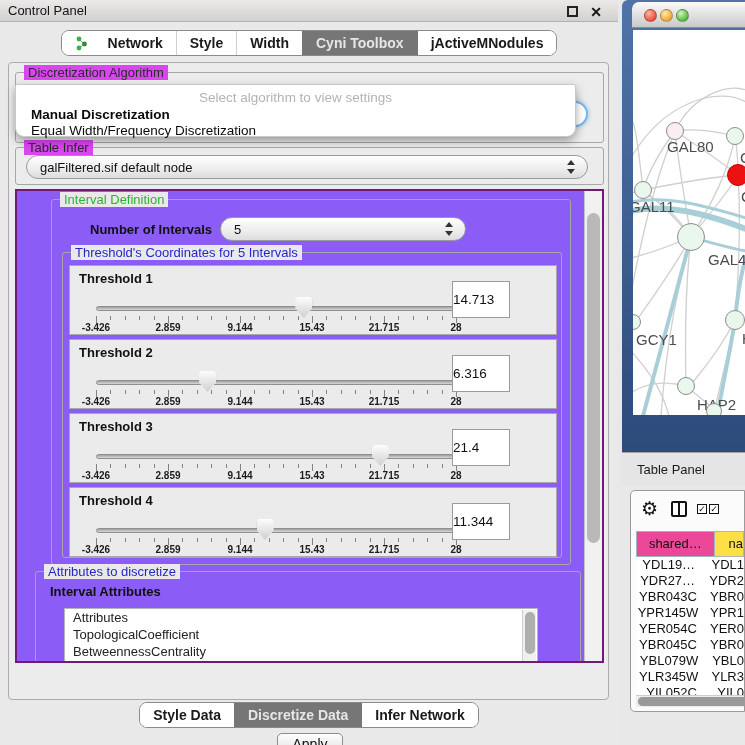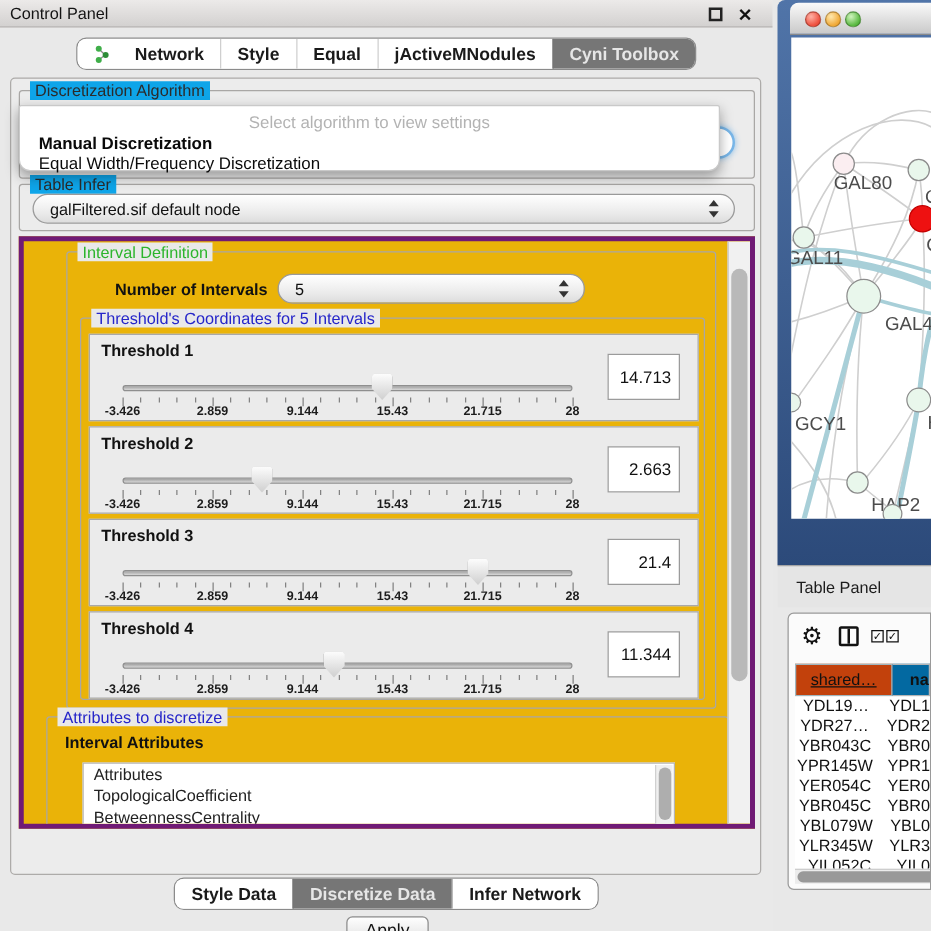--- a/index.html
+++ b/index.html
@@ -23,21 +23,21 @@
   .tabgroup .tab.selected { background:#767676; color:#e6e6e6; border-left-color:#767676; }
   .tabgroup .tab.selected + .tab { border-left-color:#767676; }
   #top-tabbar { left:0; top:30px; width:618px; text-align:center; }
   #bottom-tabbar { left:0; top:702px; width:618px; text-align:center; }
 
   
   #outer-panel { left:8px; top:62px; width:601px; height:638px; background:#ececec;
     border:1px solid #adaba9; border-radius:4px; }
 
   .groupbox { position:absolute; border:1px solid #a9a7a5; border-radius:3px; }
-  .grouptitle { position:absolute; top:-8px; left:8px; background:#0ea5e9; padding:0 4px;
+  .grouptitle { position:absolute; top:-8px; left:8px; background:#d946ef; padding:0 4px;
     font-size:13px; line-height:15px; white-space:nowrap; }
   .t-dark { color:#2b2b2b; }
   .t-green { color:#2cb52c; }
   .t-blue { color:#2626c9; }
 
   
   .combo { position:absolute; background:linear-gradient(#ffffff,#e9e9e9 70%,#dcdcdc);
     border:1px solid #9a9a9a; border-radius:13px; font-size:13px; color:#111; }
   .combo .cv { position:absolute; left:13px; top:0; bottom:0; display:flex; align-items:center; }
   .spinner { position:absolute; right:12px; top:50%; transform:translateY(-50%); width:9px; height:14px; }
@@ -53,21 +53,21 @@
     border:1px solid #c9c9c9; border-radius:2px 2px 9px 9px; box-shadow:0 4px 10px rgba(0,0,0,0.35); z-index:30; }
   #popup-placeholder { left:0; right:0; top:5px; text-align:center; font-size:13.5px; color:#b3b3b3; }
   .popup-item { position:absolute; left:3px; right:3px; padding-left:12px; font-size:13.5px; color:#0a0a0a; line-height:16px; }
   .popup-item.first { top:22px; font-weight:bold; }
   .popup-item.second { top:38px; }
 
   #tabledata-group { left:6px; top:84px; width:589px; height:38px; }
   #tabledata-combo { left:10px; top:7px; width:562px; height:24px; border-radius:12px; }
 
   
-  #scroll-area { left:6px; top:126px; width:589px; height:474px; border:4px solid #701a75; background:#eab308; overflow:hidden; }
+  #scroll-area { left:6px; top:126px; width:589px; height:474px; border:2px solid #701a75; background:#8b5cf6; overflow:hidden; }
   #v-scrollbar { right:0; top:0; width:18px; height:100%; background:#f1f1f1; border-left:1px solid #c4c4c4; }
   #v-thumb { left:2px; top:22px; width:13px; height:330px; background:#b9b9b9; border-radius:7px; }
 
   #interval-group { left:34px; top:8px; width:520px; height:366px; }
   .grouptitle.in-scroll { background:#e9e9e9; }
   #noi-label { left:38px; top:22px; font-size:13px; font-weight:bold; color:#111; }
   #noi-combo { left:168px; top:17px; width:246px; height:24px; border-radius:12px; }
 
   #thr-group { left:10px; top:52px; width:500px; height:306px; }
 
@@ -75,22 +75,22 @@
   .thr-label { position:absolute; left:9px; top:5px; font-size:13px; font-weight:bold; color:#111; }
   .thr-track { position:absolute; left:26px; top:40px; width:360px; height:5px; border-radius:3px;
     background:linear-gradient(#9f9f9f,#d8d8d8); border:1px solid #8f8f8f; }
   .thr-thumb { position:absolute; top:31px; width:17px; height:21px;
     background:linear-gradient(#fdfdfd,#cfcfcf); clip-path:polygon(12% 0,88% 0,100% 12%,100% 55%,50% 100%,0 55%,0 12%);
     filter:drop-shadow(0 0 1px #777); }
   .tick { position:absolute; width:1px; background:#828282; }
   .tick.major { top:50px; height:7px; }
   .tick.minor { top:50px; height:4px; }
   .tick-label { position:absolute; top:56px; transform:translateX(-50%); font-size:10px; font-weight:bold; color:#1c1c1c; }
-  .thr-value { position:absolute; left:414px; top:15px; width:58px; height:37px; background:#fff;
-    border:1px solid #9b9b9b; font-size:13.5px; color:#111; text-align:right; line-height:35px; padding-right:6px; }
+  .thr-value { position:absolute; left:382px; top:15px; width:58px; height:37px; background:#fff;
+    border:1px solid #9b9b9b; font-size:13.5px; color:#111; text-align:left; line-height:35px; padding-right:22px; }
 
   #attr-group { left:18px; top:380px; width:546px; height:110px; }
   #attr-subtitle { left:14px; top:12px; font-size:13px; font-weight:bold; color:#111; }
   #attr-list { left:28px; top:36px; width:474px; height:70px; background:#fff; border:1px solid #b5b5b5; overflow:hidden; }
   .attr-item { font-size:13px; color:#222; line-height:16px; padding:1px 0 0 8px; white-space:nowrap; }
   #attr-scrollbar { position:absolute; right:1px; top:1px; width:14px; height:66px; background:#f0f0f0; border-left:1px solid #d0d0d0; }
   #attr-thumb { position:absolute; left:2px; top:2px; width:10px; height:42px; background:#aeaeae; border-radius:5px; }
 
   #apply-button { left:268px; top:670px; width:66px; height:23px; border:1px solid #8d8d8d; border-radius:5px;
     background:linear-gradient(#fefefe,#dedede); font-size:14px; color:#111; text-align:center; line-height:21px; }
@@ -112,22 +112,22 @@
     border-top:1px solid #a5a5a5; font-size:13px; color:#1c1c1c; line-height:33px; padding-left:15px; }
   #table-box { left:630px; top:490px; width:115px; height:222px; background:#fbfbfb;
     border:1px solid #9a9a9a; border-radius:5px 0 0 5px; overflow:hidden; }
   #gear-icon { left:10px; top:6px; font-size:19px; color:#111; }
   #col-icon { left:40px; top:10px; width:16px; height:16px; border:2px solid #111; border-radius:2px; }
   #col-icon::after { content:""; position:absolute; left:5px; top:0; width:2px; height:12px; background:#111; }
   .chk-icon { position:absolute; top:13px; width:10px; height:10px; border:1.5px solid #111; font-size:9px; line-height:9px; text-align:center; color:#111; }
   #chk1 { left:66px; } #chk2 { left:78px; }
   #tbl-header { position:absolute; left:5px; top:40px; right:0; height:26px; display:flex; }
   .hdr-cell { border:1px solid #9fb7c0; font-size:13px; color:#111; text-align:center; line-height:24px; }
-  .hdr-cell.c1 { width:92px; background:#c2410c;text-decoration:underline; }
-  .hdr-cell.c2 { flex:1; background:#0369a1; border-left:none; border-color:#b5b5b5; text-align:left; padding-left:14px;font-weight:bold; }
+  .hdr-cell.c1 { width:92px; background:#ec4899; }
+  .hdr-cell.c2 { flex:1; background:#fde047; border-left:none; border-color:#b5b5b5; text-align:left; padding-left:14px; }
   #tbl-rows { position:absolute; left:5px; top:66px; right:0; height:138px; overflow:hidden; background:#fff; }
   .tbl-row { display:flex; height:16px; font-size:13px; color:#111; }
   .tbl-row .c1 { width:74px; text-align:center; }
   .tbl-row .c2 { flex:1; padding-left:10px; }
   #h-scrollbar { position:absolute; left:5px; right:0; top:204px; height:12px; background:#ececec; border-top:1px solid #cdcdcd; }
   #h-thumb { position:absolute; left:2px; top:1px; width:110px; height:9px; background:#999; border-radius:5px; }
 
   svg.net { position:absolute; left:0; top:0; }
   .ticon { display:inline-block; width:13px; height:15px; }
 </style>
@@ -151,27 +151,27 @@
               <circle cx="4" cy="3" r="2.4" fill="#3fae49"></circle>
               <circle cx="4" cy="12" r="2.4" fill="#3fae49"></circle>
               <circle cx="9.5" cy="8" r="2.4" fill="#2e8d38"></circle>
             </svg></span>
           <span>Network</span>
         </span>
         <span class="tab">
           <span>Style</span>
         </span>
         <span class="tab">
-          <span>Equal</span>
+          <span>Width</span>
+        </span>
+        <span class="tab selected">
+          <span>Cyni Toolbox</span>
         </span>
         <span class="tab">
           <span>jActiveMNodules</span>
-        </span>
-        <span class="tab selected">
-          <span>Cyni Toolbox</span>
         </span>
       </span>
   </div>
 
   <div id="outer-panel" class="abs">
 
     <div id="algo-group" class="groupbox">
       <span class="grouptitle t-dark">Discretization Algorithm</span>
       <div id="algo-combo" class="combo">
         <span class="spinner"></span>
@@ -266,21 +266,21 @@
               <div class="tick minor" style="left: 342.8px;"></div>
               <div class="tick minor" style="left: 357.2px;"></div>
               <div class="tick minor" style="left: 371.6px;"></div>
               <div class="tick major" style="left: 386px;"></div>
               <div class="tick-label" style="left: 26px;">-3.426</div>
               <div class="tick-label" style="left: 98px;">2.859</div>
               <div class="tick-label" style="left: 170px;">9.144</div>
               <div class="tick-label" style="left: 242px;">15.43</div>
               <div class="tick-label" style="left: 314px;">21.715</div>
               <div class="tick-label" style="left: 386px;">28</div>
-              <div class="thr-value">2.663</div>
+              <div class="thr-value">6.316</div>
             </div>
             <div class="thr-panel" style="top: 160px;">
               <div class="thr-label">Threshold 3</div>
               <div class="thr-track"></div>
               <div class="thr-thumb" style="left: 301.894px;"></div>
               <div class="tick major" style="left: 26px;"></div>
               <div class="tick minor" style="left: 40.4px;"></div>
               <div class="tick minor" style="left: 54.8px;"></div>
               <div class="tick minor" style="left: 69.2px;"></div>
               <div class="tick minor" style="left: 83.6px;"></div>

